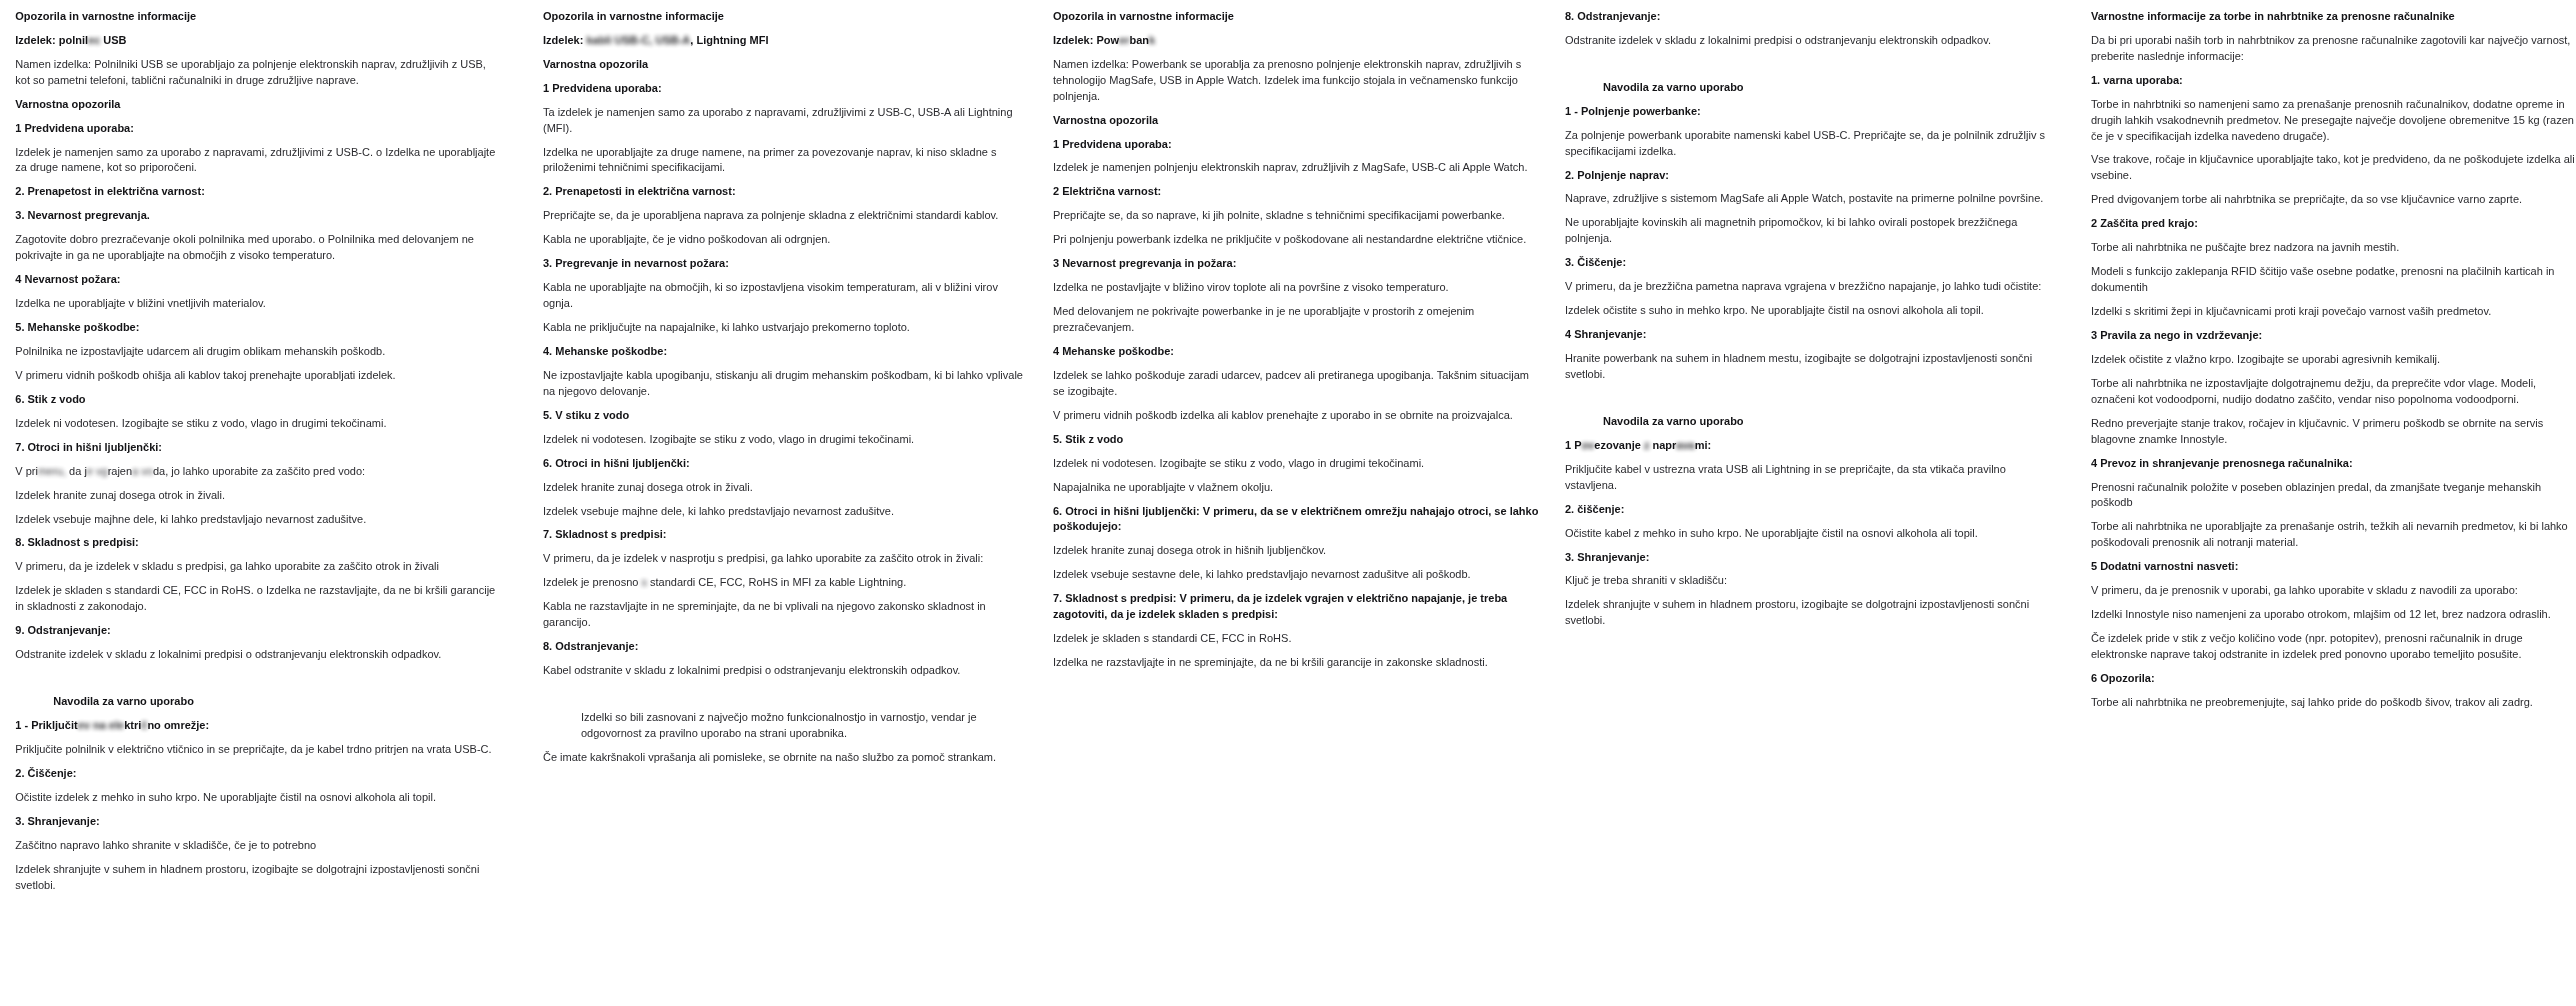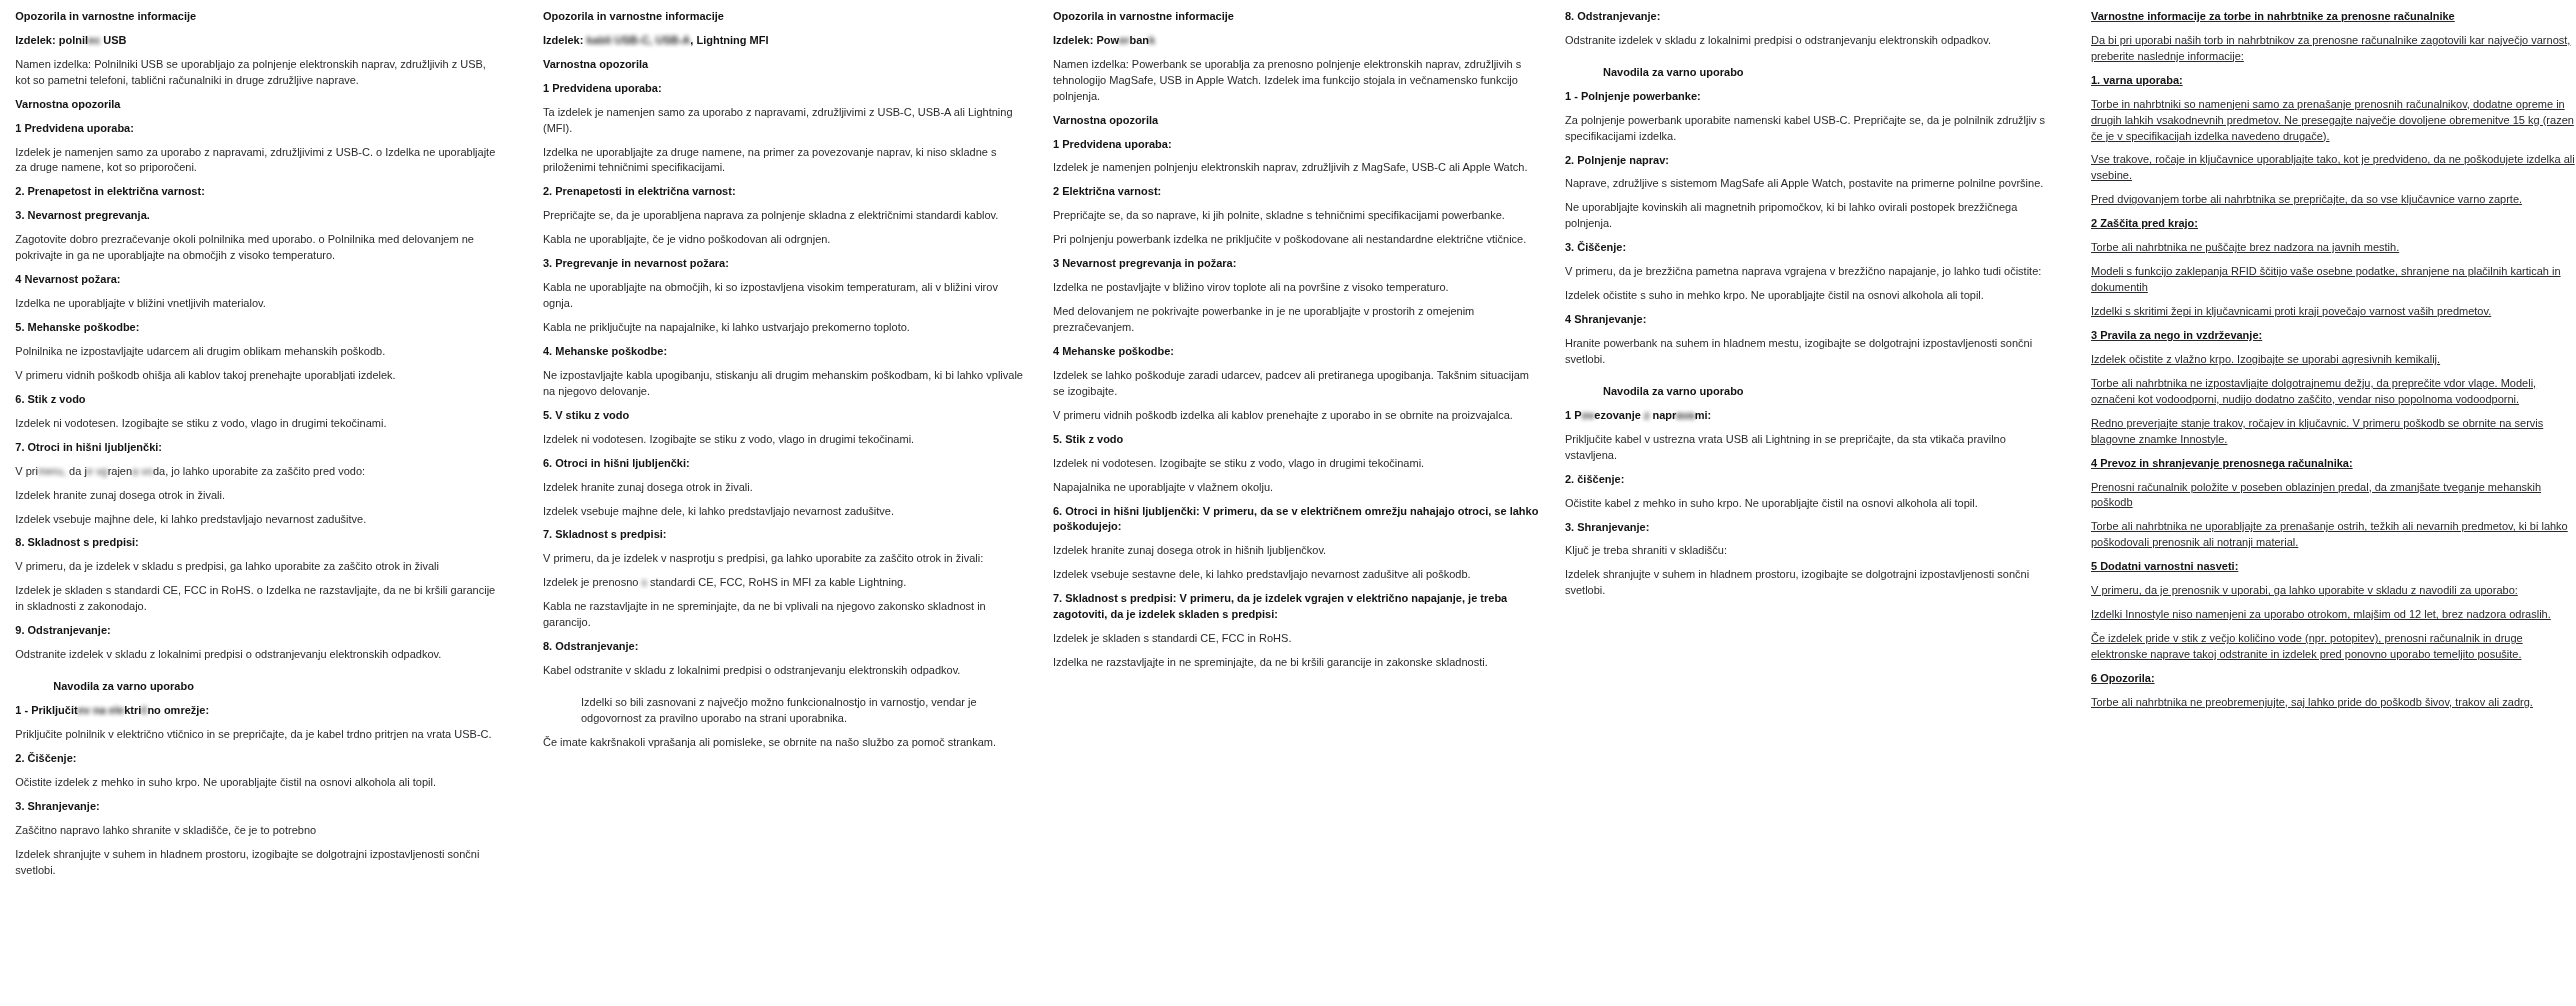--- a/index.html
+++ b/index.html
@@ -7,24 +7,24 @@
     width:2576px; height:1006px; overflow:hidden; position:relative;
     font-family:"Liberation Sans", sans-serif;
     font-size:11px; line-height:1.45; color:#2a2a2e;
   }
   .doc { position:relative; width:2576px; height:1000px; }
   .col { position:absolute; top:8.9px; width:486px; }
   .col1 { left:15.3px; }
   .col2 { left:543px; }
   .col3 { left:1053px; }
   .col4 { left:1565px; }
-  .col5 { left:2091px;text-decoration:underline; }
+  .col5 { left:2091px; }
   p { margin:0 0 8px 0; }
   .h { font-weight:700; color:#131316; }
-  .gap { margin-top:16px;padding-left:38px; }
+  .gap { margin-top:31px;padding-left:38px; }
   .blur { filter:blur(1.9px); opacity:.92; }
 </style>
 </head>
 <body>
 
 <div class="doc">
 
   <section class="col col1">
     <p class="h">Opozorila in varnostne informacije</p>
     <p class="h"><span>Izdelek: polnil</span><span class="blur">ec</span><span> USB</span></p>
@@ -144,21 +144,21 @@
 
   <section class="col col5">
     <p class="h">Varnostne informacije za torbe in nahrbtnike za prenosne računalnike</p>
     <p>Da bi pri uporabi naših torb in nahrbtnikov za prenosne računalnike zagotovili kar največjo varnost, preberite naslednje informacije:</p>
     <p class="h">1. varna uporaba:</p>
     <p>Torbe in nahrbtniki so namenjeni samo za prenašanje prenosnih računalnikov, dodatne opreme in drugih lahkih vsakodnevnih predmetov. Ne presegajte največje dovoljene obremenitve 15 kg (razen če je v specifikacijah izdelka navedeno drugače).</p>
     <p>Vse trakove, ročaje in ključavnice uporabljajte tako, kot je predvideno, da ne poškodujete izdelka ali vsebine.</p>
     <p>Pred dvigovanjem torbe ali nahrbtnika se prepričajte, da so vse ključavnice varno zaprte.</p>
     <p class="h">2 Zaščita pred krajo:</p>
     <p>Torbe ali nahrbtnika ne puščajte brez nadzora na javnih mestih.</p>
-    <p>Modeli s funkcijo zaklepanja RFID ščitijo vaše osebne podatke, shranjene na plačilnih karticah in dokumentih</p>
+    <p>Modeli s funkcijo zaklepanja RFID ščitijo vaše osebne podatke, prenosni na plačilnih karticah in dokumentih</p>
     <p>Izdelki s skritimi žepi in ključavnicami proti kraji povečajo varnost vaših predmetov.</p>
     <p class="h">3 Pravila za nego in vzdrževanje:</p>
     <p>Izdelek očistite z vlažno krpo. Izogibajte se uporabi agresivnih kemikalij.</p>
     <p>Torbe ali nahrbtnika ne izpostavljajte dolgotrajnemu dežju, da preprečite vdor vlage. Modeli, označeni kot vodoodporni, nudijo dodatno zaščito, vendar niso popolnoma vodoodporni.</p>
     <p>Redno preverjajte stanje trakov, ročajev in ključavnic. V primeru poškodb se obrnite na servis blagovne znamke Innostyle.</p>
     <p class="h">4 Prevoz in shranjevanje prenosnega računalnika:</p>
     <p>Prenosni računalnik položite v poseben oblazinjen predal, da zmanjšate tveganje mehanskih poškodb</p>
     <p>Torbe ali nahrbtnika ne uporabljajte za prenašanje ostrih, težkih ali nevarnih predmetov, ki bi lahko poškodovali prenosnik ali notranji material.</p>
     <p class="h">5 Dodatni varnostni nasveti:</p>
     <p>V primeru, da je prenosnik v uporabi, ga lahko uporabite v skladu z navodili za uporabo:</p>

